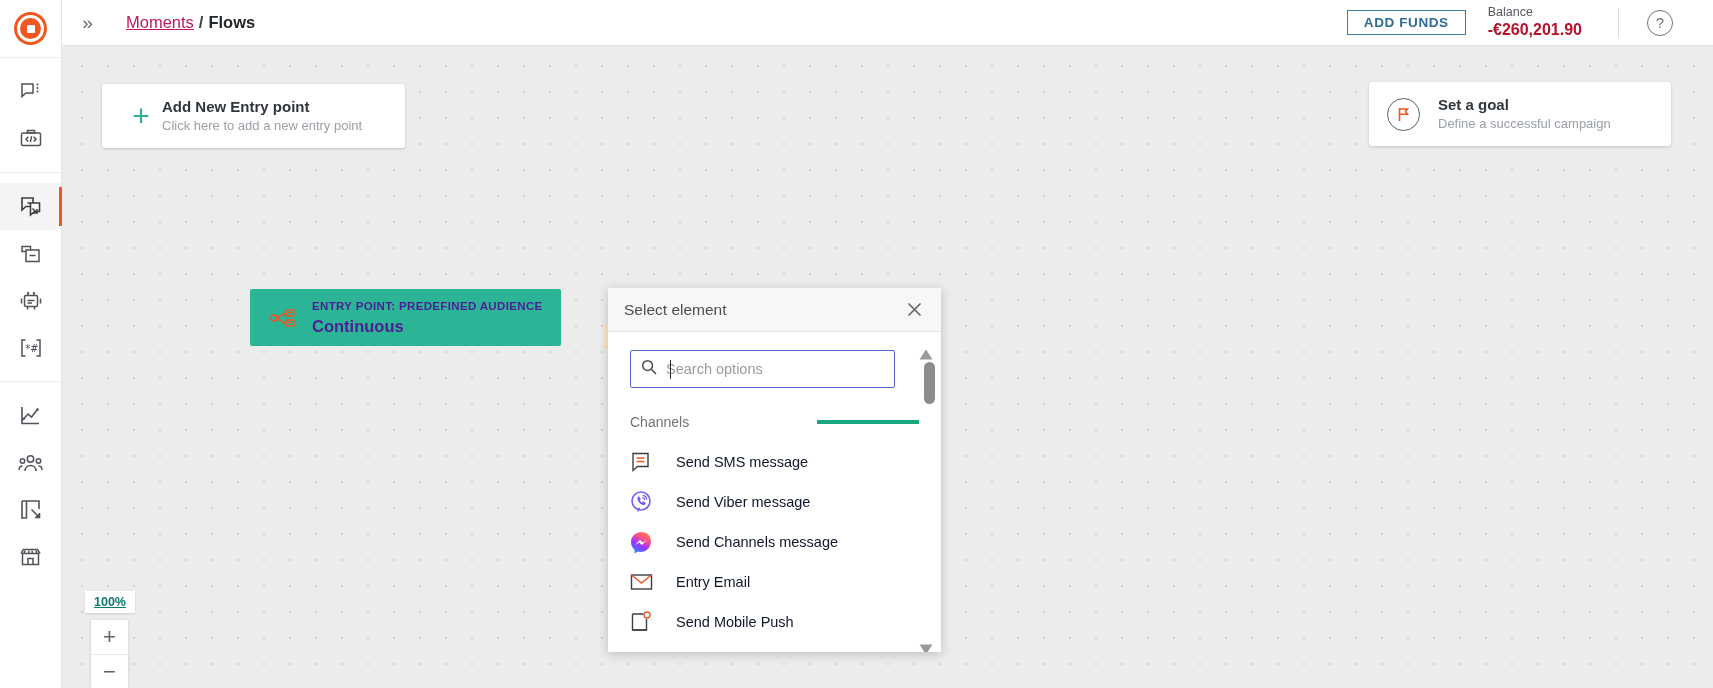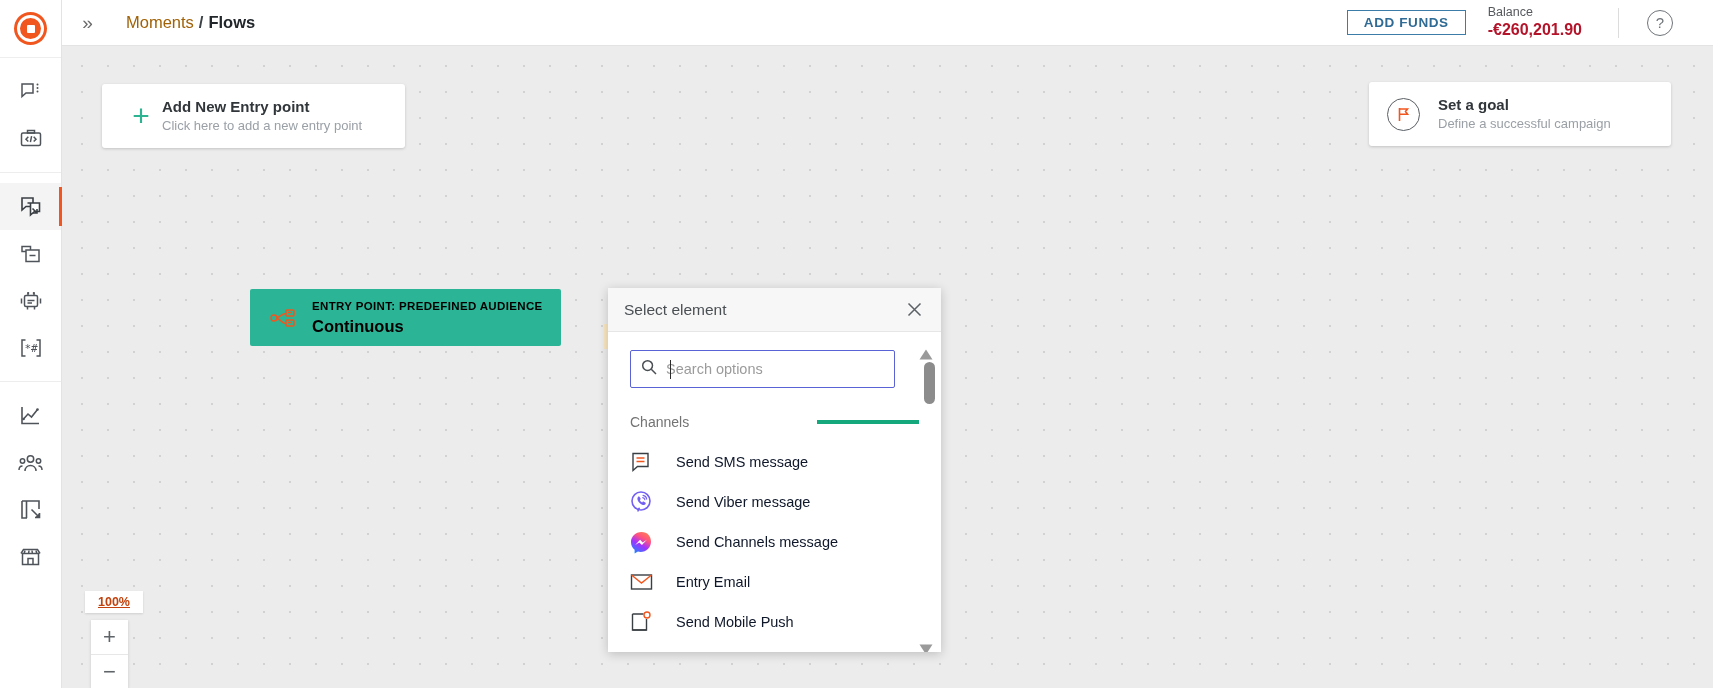--- a/index.html
+++ b/index.html
@@ -56,21 +56,21 @@
     display: flex; align-items: center; z-index: 25;
   }
   .collapse-btn {
     width: 48px; height: 46px; display: flex; align-items: center; justify-content: center;
     color: #6b6b6b; cursor: pointer; font-size: 19px; letter-spacing: -3px;
   }
   .breadcrumb {
     font-size: 16.5px; color: #33383d; display: flex; gap: 5px; align-items: baseline;
     margin-left: 16px;
   }
-  .bc-parent { color: #a16207; }
+  .bc-parent { color: #be185d; text-decoration: underline; }
   .bc-sep { color: #3c4146; font-weight: 700; }
   .bc-current { font-weight: 700; color: #22272b; }
   .top-right {
     margin-left: auto; display: flex; align-items: center; height: 46px;
   }
   .add-funds {
     border: 1px solid #3b7ca8; color: #2f6b94; background: #ffffff;
     font-size: 13.5px; font-weight: 700; letter-spacing: .6px;
     padding: 4px 16px; cursor: pointer;
   }
@@ -111,21 +111,21 @@
     flex: 0 0 auto;
   }
 
   
   .node {
     position: absolute; left: 188px; top: 243px; width: 311px; height: 57px;
     background: #2bb596; border-radius: 2px; display: flex; align-items: center;
     padding-left: 20px; cursor: pointer;
   }
   .node-icon { width: 42px; flex: 0 0 auto; display: flex; align-items: center; }
-  .node-txt { color: #000000; }
+  .node-txt { color: #4c1d95; }
   .node-kicker { font-size: 11.5px; font-weight: 700; letter-spacing: .35px; line-height: 1.5; }
   .node-title { font-size: 16.5px; font-weight: 700; line-height: 1.35; }
   .node-badge {
     position: absolute; left: 542px; top: 278px; width: 25px; height: 25px;
     background: #fbe8c2; color: #4b4b4b; font-size: 14px;
     display: flex; align-items: center; justify-content: center; z-index: 6;
   }
   .connector { position: absolute; left: 556px; top: 300px; width: 120px; height: 12px; }
 
   
@@ -182,22 +182,22 @@
   .sb-down { bottom: 0; }
   .sb-track { position: absolute; top: 16px; bottom: 16px; left: 4px; width: 6px; }
   .sb-thumb {
     position: absolute; top: 0; left: 1px; width: 11px; height: 42px;
     background: #8c8c8c; border-radius: 6px; cursor: pointer;
   }
 
   
   .zoom-ctl { position: absolute; left: 29px; bottom: 0px; width: 37px; z-index: 18; }
   .zoom-pct {
-    background: #ffffff; font-size: 12.5px; color: #c2410c; font-weight: 700;
-    padding: 4px 0; text-align: center; width: 58px; margin-left: -6px;
+    background: #ffffff; font-size: 12.5px; color: #0f766e; font-weight: 700;
+    padding: 4px 0; text-align: center; width: 50px; margin-left: -6px;
     box-shadow: 0 1px 2px rgba(0,0,0,.12);
     text-decoration: underline;
   }
   .zoom-btns {
     margin-top: 7px; background: #ffffff; width: 37px;
     box-shadow: 0 1px 3px rgba(0,0,0,.15);
   }
   .zoom-btn {
     height: 34px; display: flex; align-items: center; justify-content: center;
     font-size: 22px; color: #5f6469; cursor: pointer; font-weight: 300;

